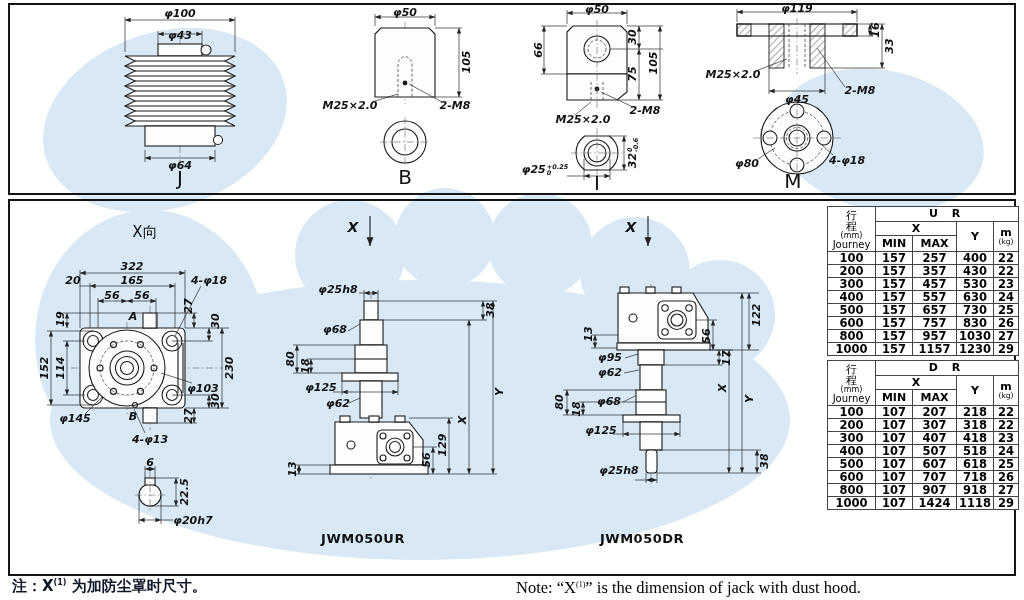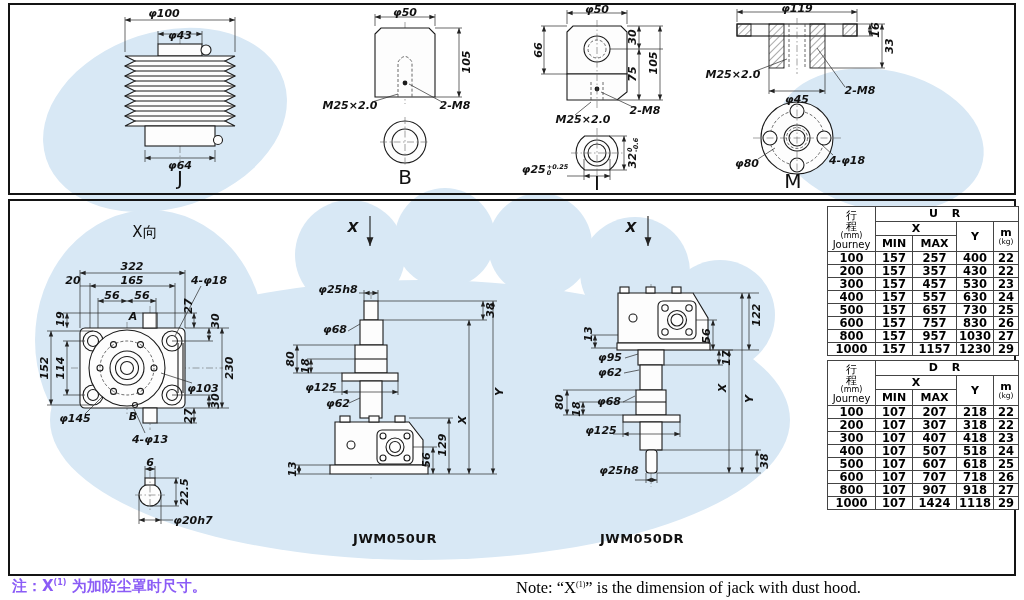--- a/index.html
+++ b/index.html
@@ -29,21 +29,21 @@
   .tbl th,.tbl td{border:1px solid #444;text-align:center;font-weight:700;font-size:11px;
        padding:0;height:13px;line-height:12px;overflow:hidden}
   .tbl td{font-size:11.5px;height:12px}
   .ttlc{letter-spacing:5px;font-size:12px}
   .jcell{font-weight:400}
   .jz{display:block;width:15px;margin:0 auto;font-size:11px;line-height:11px;word-break:break-all;font-weight:400}
   .ju{display:block;font-size:8px;line-height:8px;font-weight:400}
   .je{display:block;font-size:10px;line-height:9px;font-weight:400}
   .mm{display:block;font-size:11px;line-height:10px;font-weight:700}
   .kg{display:block;font-size:7.5px;line-height:7px;font-weight:400}
-  .note-cn{position:absolute;left:12px;top:577px;font:700 15px "DejaVu Sans",sans-serif;color:#8b5cf6;z-index:3}
+  .note-cn{position:absolute;left:12px;top:577px;font:700 15px "DejaVu Sans",sans-serif;color:#0f172a;z-index:3}
   .note-en{position:absolute;left:516px;top:578px;font:400 16.5px "Liberation Serif",serif;color:#000;z-index:3}
   .note-cn sup,.note-en sup{font-size:8px}
 </style>
 </head>
 <body>
 
 <svg class="wm" width="1024" height="600">
   <g fill="#d8e8f5">
     <ellipse cx="165" cy="120" rx="125" ry="88" transform="rotate(-18 165 120)"></ellipse>
     <ellipse cx="880" cy="140" rx="105" ry="70" transform="rotate(12 880 140)"></ellipse>
@@ -74,21 +74,21 @@
     <rect class="fil" x="48" y="40" width="44" height="12"></rect>
     <circle class="fil" cx="96" cy="46" r="5"></circle>
     <path class="fil" d="M15,52L25,57L15,62L25,67L15,72L25,77L15,82L25,87L15,92L25,97L15,102L25,107L15,112L25,117L15,122L125,122L115,117L125,112L115,107L125,102L115,97L125,92L115,87L125,82L115,77L125,72L115,67L125,62L115,57L125,52Z"></path>
     <path class="ln" d="M15,62H125M15,72H125M15,82H125M15,92H125M15,102H125M15,112H125"></path>
     <path class="ln" d="M25,57H115M25,67H115M25,77H115M25,87H115M25,97H115M25,107H115M25,117H115"></path>
     <rect class="fil" x="35" y="122" width="70" height="20"></rect>
     <circle class="fil" cx="108" cy="136" r="4.5"></circle>
     <path class="dim" d="M35,146V158 M105,146V158"></path>
     <line class="dim" x1="35" y1="154" x2="105" y2="154" marker-start="url(#mJ)" marker-end="url(#mJ)"></line>
   </svg>
-  <span class="lbl" style="left:54px;top:9px">φ100</span>
+  <span class="lbl" style="left:70px;top:9px">φ100</span>
   <span class="lbl" style="left:70px;top:31px">φ43</span>
   <span class="lbl" style="left:70px;top:161px">φ64</span>
   <span class="lbl letter" style="left:70px;top:174px">J</span>
 </div>
 
 <div class="blk" style="left:320px;top:4px;width:170px;height:186px">
   <svg width="170" height="186">
     <defs>
         <marker id="mB" markerWidth="9" markerHeight="9" refX="8" refY="4.5" orient="auto-start-reverse">
           <path d="M0,1.4L8,4.5L0,7.6Z" fill="#222"></path>
@@ -352,21 +352,21 @@
   <span class="lbl" style="left:50px;top:127px">φ68</span>
   <span class="lbl v" style="left:5px;top:157px">80</span>
   <span class="lbl v" style="left:20px;top:164px">18</span>
   <span class="lbl" style="left:36px;top:185px">φ125</span>
   <span class="lbl" style="left:53px;top:201px">φ62</span>
   <span class="lbl v" style="left:7px;top:267px">13</span>
   <span class="lbl v" style="left:141px;top:258px">56</span>
   <span class="lbl v" style="left:157px;top:243px">129</span>
   <span class="lbl v" style="left:177px;top:218px">X</span>
   <span class="lbl v" style="left:214px;top:190px">Y</span>
-  <span class="lbl cap" style="left:110px;top:336px">JWM050UR</span>
+  <span class="lbl cap" style="left:78px;top:336px">JWM050UR</span>
 </div>
 
 <div class="blk" style="left:545px;top:202px;width:278px;height:362px">
   <svg width="278" height="362">
     <defs>
         <marker id="mD" markerWidth="9" markerHeight="9" refX="8" refY="4.5" orient="auto-start-reverse">
           <path d="M0,1.4L8,4.5L0,7.6Z" fill="#222"></path>
         </marker>
       </defs>
     <line class="ln" x1="103" y1="14" x2="103" y2="44" marker-end="url(#mD)"></line>

